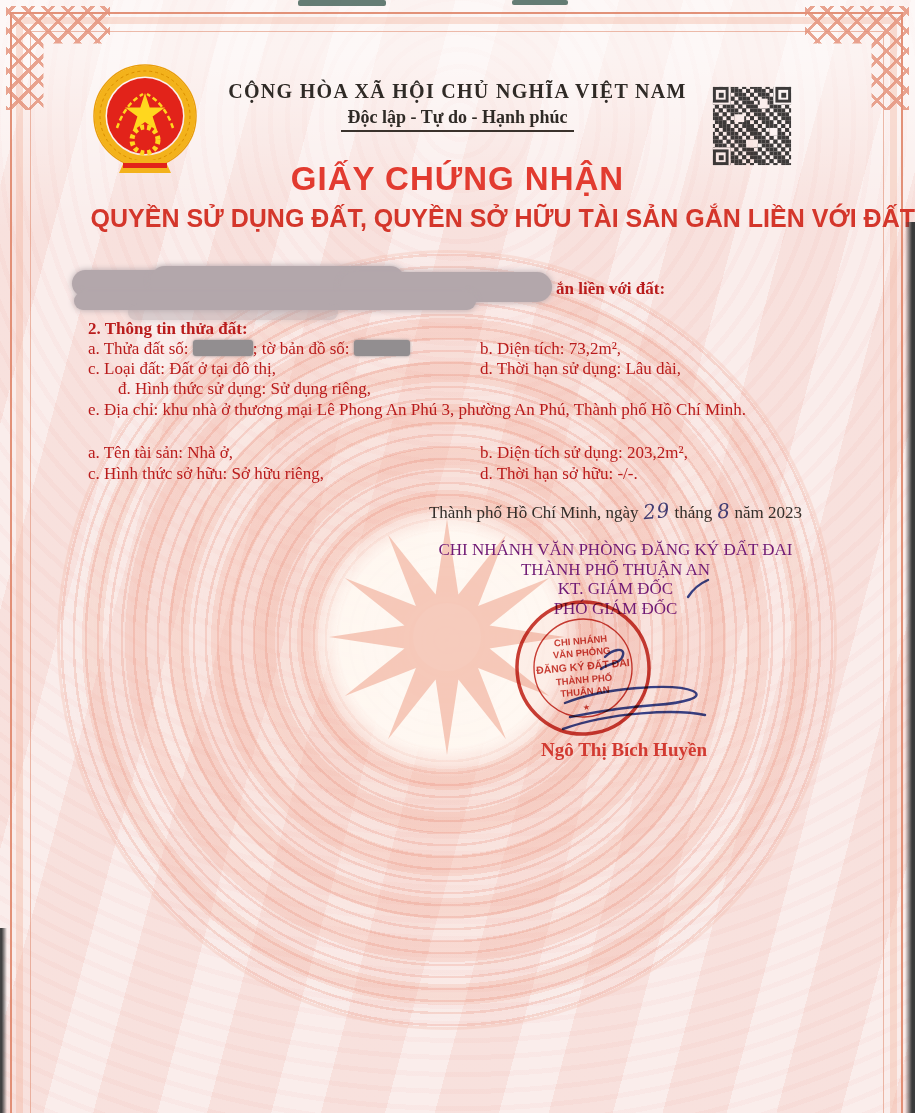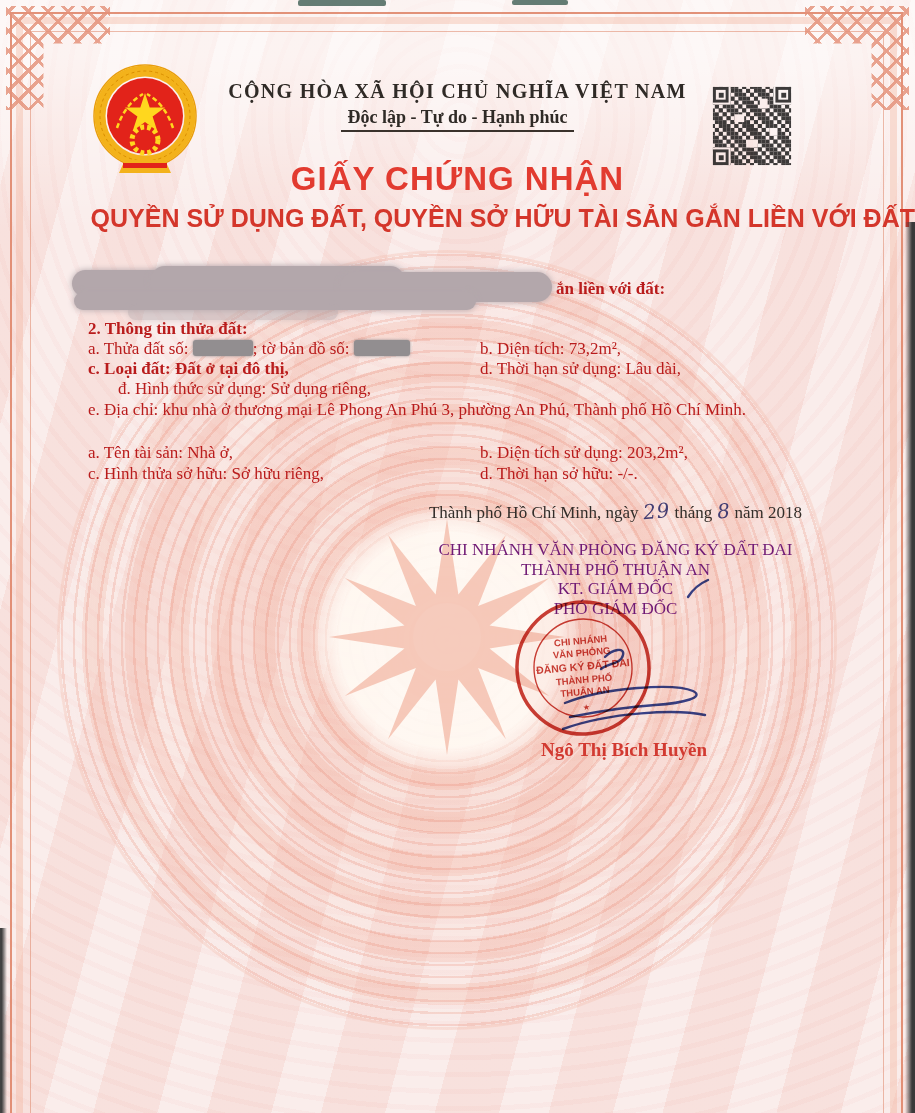--- a/index.html
+++ b/index.html
@@ -158,36 +158,36 @@
   <div class="blob" style="left:74px;top:292px;width:402px;height:18px;"></div>
   <div class="blob" style="left:128px;top:305px;width:210px;height:15px;opacity:.45;"></div>
 
   <div class="bodyline bold" style="left:88px;top:319px;">2. Thông tin thửa đất:</div>
   <div class="bodyline" style="left:88px;top:339px;">
     <span>a. Thửa đất số:</span>
     <span class="redact" style="width:60px;"></span><span>; tờ bản đồ số:</span>
     <span class="redact" style="width:56px;"></span>
   </div>
   <div class="bodyline" style="left:480px;top:339px;">b. Diện tích: 73,2m²,</div>
-  <div class="bodyline" style="left:88px;top:359px;font-weight:bold;">c. Loại đất: Đất ở tại đô thị,</div>
+  <div class="bodyline" style="left:88px;top:359px;">c. Loại đất: Đất ở tại đô thị,</div>
   <div class="bodyline" style="left:480px;top:359px;">d. Thời hạn sử dụng: Lâu dài,</div>
   <div class="bodyline" style="left:88px;top:379px;margin-left:30px;">đ. Hình thức sử dụng: Sử dụng riêng,</div>
   <div class="bodyline" style="left:88px;top:400px;">e. Địa chỉ: khu nhà ở thương mại Lê Phong An Phú 3, phường An Phú, Thành phố Hồ Chí Minh.</div>
 
   <div class="bodyline" style="left:88px;top:443px;">a. Tên tài sản: Nhà ở,</div>
   <div class="bodyline" style="left:480px;top:443px;">b. Diện tích sử dụng: 203,2m²,</div>
-  <div class="bodyline" style="left:88px;top:464px;">c. Hình thửa sở hữu: Sở hữu riêng,</div>
+  <div class="bodyline" style="left:88px;top:464px;">c. Hình thức sở hữu: Sở hữu riêng,</div>
   <div class="bodyline" style="left:480px;top:464px;">d. Thời hạn sở hữu: -/-.</div>
 
   <div class="issue date-row">
     <span>Thành phố Hồ Chí Minh, ngày</span>
     <span class="hand">29</span>
     <span>tháng</span>
     <span class="hand">8</span>
-    <span>năm 2018</span>
+    <span>năm 2023</span>
   </div>
   <div class="issue office">
     <div>CHI NHÁNH VĂN PHÒNG ĐĂNG KÝ ĐẤT ĐAI</div>
     <div>THÀNH PHỐ THUẬN AN</div>
     <div>KT. GIÁM ĐỐC</div>
     <div>PHÓ GIÁM ĐỐC</div>
   </div>
 
   <svg class="stamp" viewBox="0 0 142 142">
     <circle cx="71" cy="71" r="66" fill="rgba(214,80,70,0.06)" stroke="#c5342b" stroke-width="3.5"></circle>

